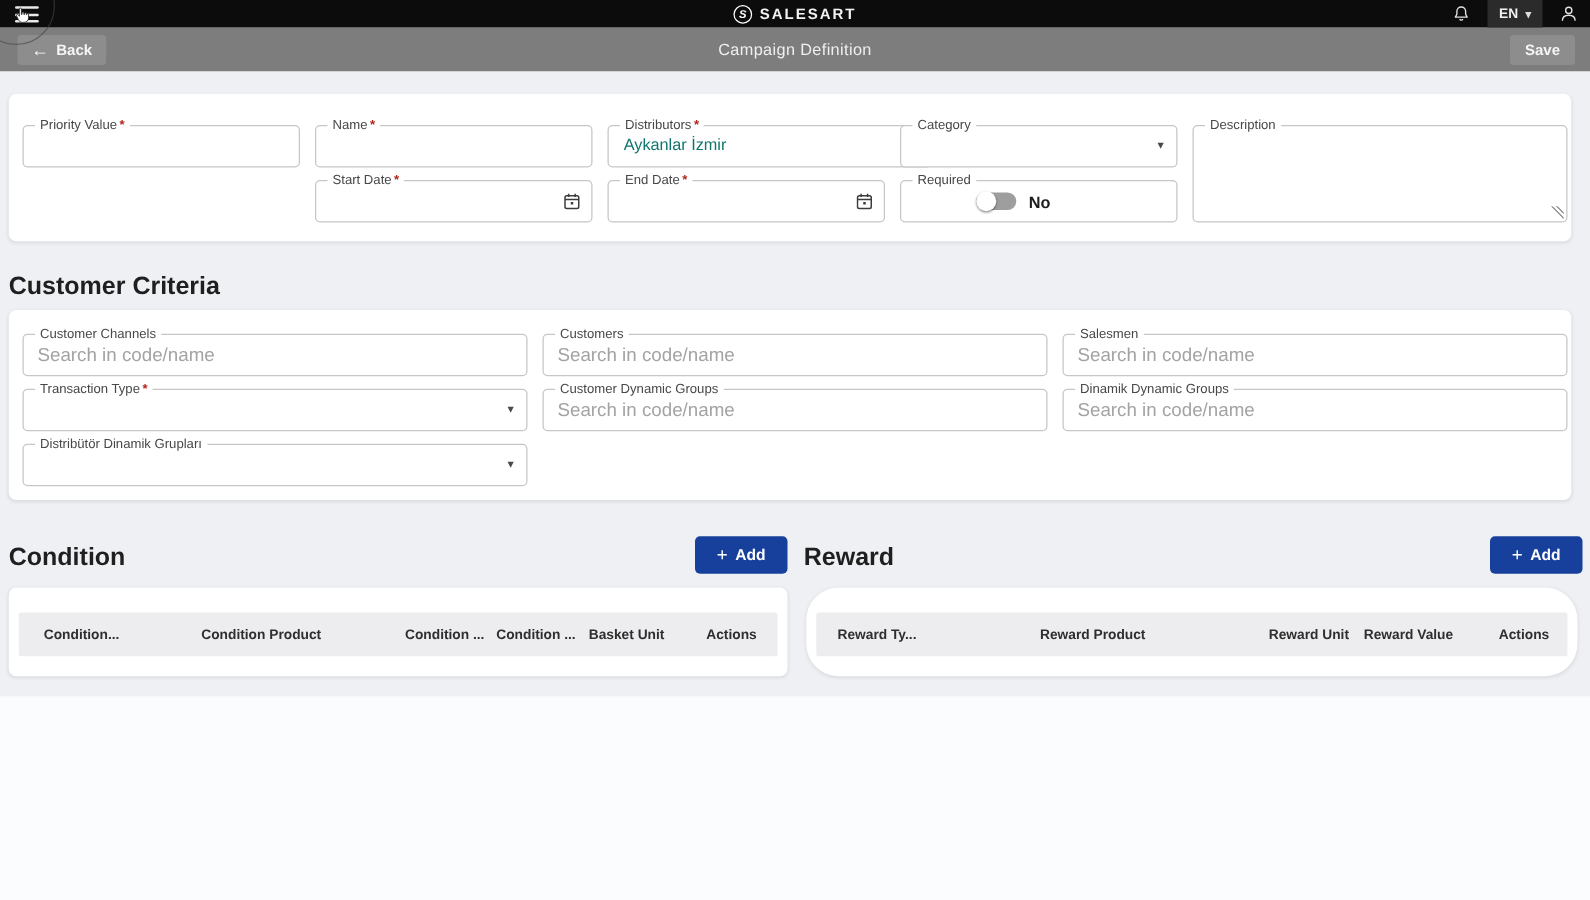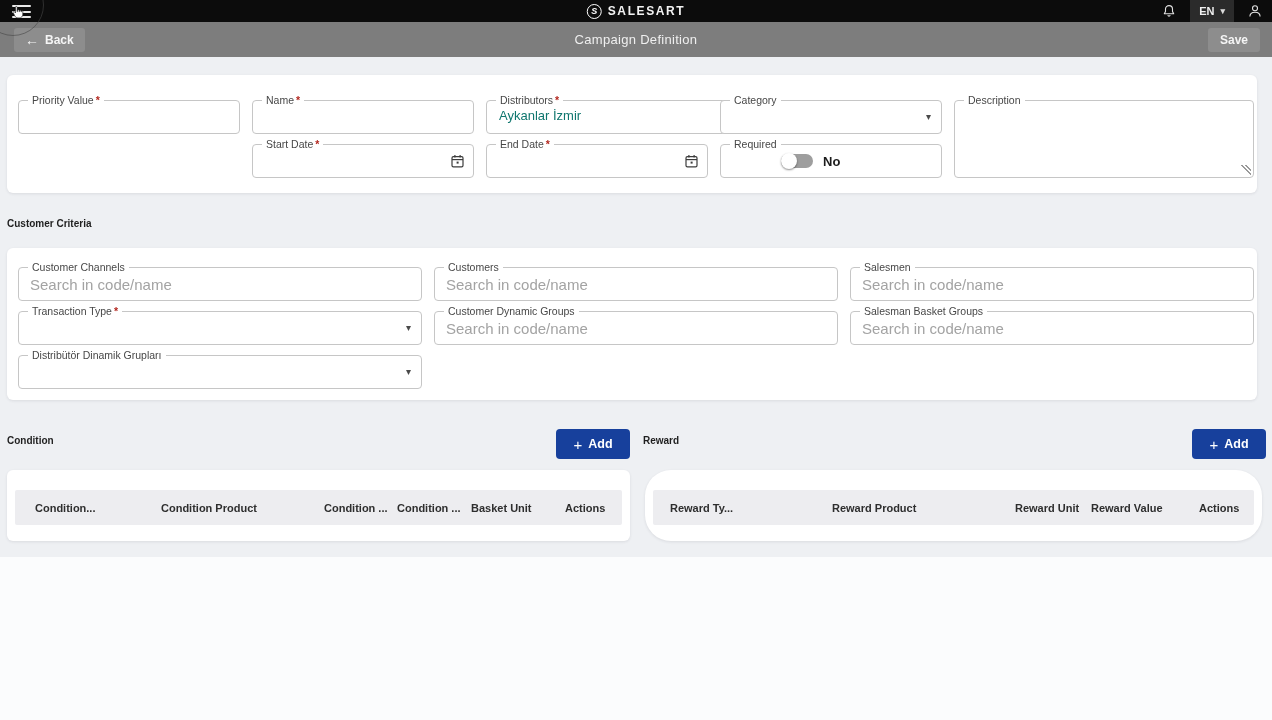--- a/index.html
+++ b/index.html
@@ -36,21 +36,21 @@
     justify-content:center;color:#efefef;font-size:13px;letter-spacing:.3px;}
   .save-btn{position:absolute;right:12px;top:6px;height:24px;background:#8d8d8d;border:0;border-radius:3px;
     color:#f5f5f5;font-size:12px;font-weight:bold;padding:0 12px;cursor:pointer;font-family:inherit;}
 
   
   .content{position:absolute;left:0;top:57px;width:1272px;height:663px;background:#fbfcfd;}
   .gray-panel{position:absolute;left:0;top:0;width:1272px;height:500px;background:#eef0f3;}
   .card{position:absolute;background:#fff;border-radius:6px;box-shadow:0 1px 3px rgba(40,40,60,.10);}
   .general-card{left:7px;top:18px;width:1250px;height:118px;}
   .cc-card{left:7px;top:191px;width:1250px;height:152px;}
-  .section-title{position:absolute;margin:0;font-size:10px;font-weight:bold;color:#1f1f1f;}
+  .section-title{position:absolute;margin:0;font-size:20px;font-weight:bold;color:#1f1f1f;}
   .cc-title{left:7px;top:161px;}
   .cond-title{left:7px;top:378px;}
   .reward-title{left:643px;top:378px;}
 
   
   .field{position:absolute;border:1px solid #c6c6c6;border-radius:4px;background:#fff;}
   .flabel{position:absolute;top:-7px;left:9px;background:#fff;padding:0 4px;font-size:10.5px;
     color:#474747;line-height:13px;white-space:nowrap;}
   .req{color:#b3261e;margin-left:2px;font-weight:bold;}
   .field input{border:0;outline:0;width:100%;height:100%;padding:6px 11px;font-size:15px;
@@ -263,21 +263,21 @@
 
     <div class="field" style="left:427px;top:63px;width:404px;height:34px;">
       <label class="flabel">
         <span>Customer Dynamic Groups</span>
       </label>
       <input placeholder="Search in code/name" style="">
     </div>
 
     <div class="field" style="left:843px;top:63px;width:404px;height:34px;">
       <label class="flabel">
-        <span>Salesman Basket Groups</span>
+        <span>Dinamik Dynamic Groups</span>
       </label>
       <input placeholder="Search in code/name" style="">
     </div>
 
     <div class="field" style="left:11px;top:107px;width:404px;height:34px;">
       <label class="flabel">
         <span>Distribütör Dinamik Grupları</span>
       </label>
       <span class="caret-glyph caret-pos">▾</span>
     </div>

